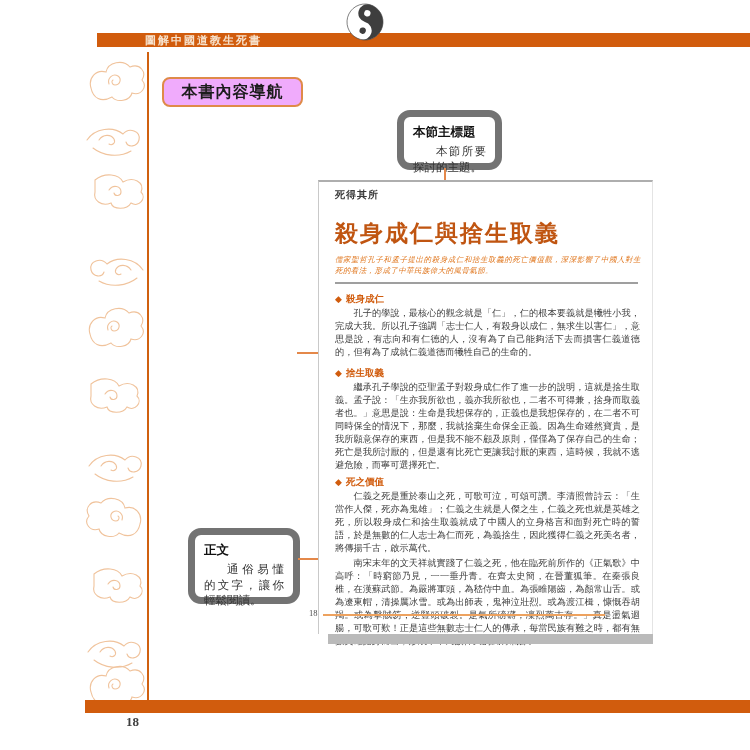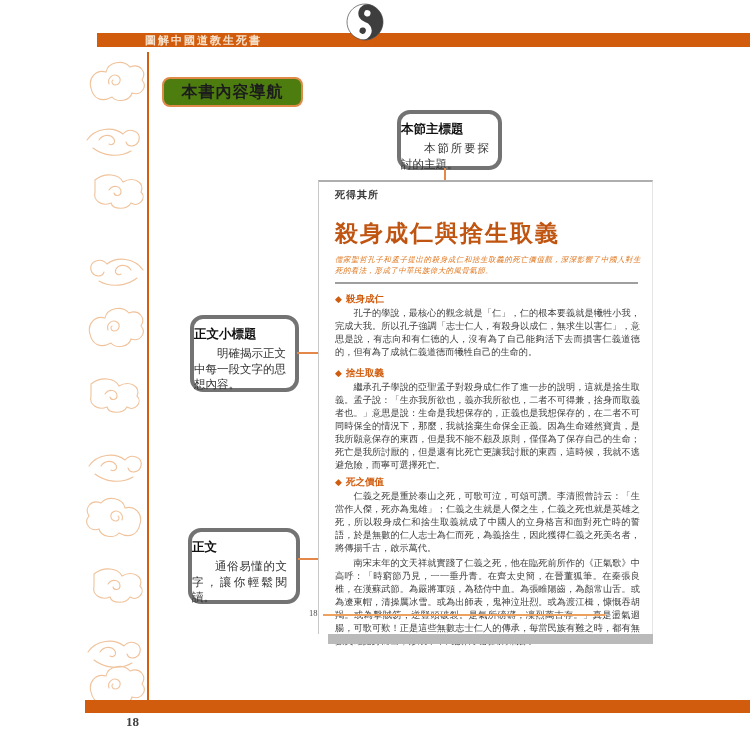--- a/index.html
+++ b/index.html
@@ -15,29 +15,29 @@
                font-size:13px;font-weight:bold;color:#3f3f3f;}
 
   
   .yinyang{position:absolute;left:345px;top:2px;width:40px;height:40px;}
 
   
   .cloud-strip{position:absolute;left:85px;top:52px;width:61px;height:648px;overflow:hidden;}
   .vline{position:absolute;left:147px;top:52px;width:2px;height:648px;background:#d0600f;}
 
   
-  .nav-box{position:absolute;left:162px;top:77px;width:141px;height:30px;background:#4d7c0f;
+  .nav-box{position:absolute;left:162px;top:77px;width:141px;height:30px;background:#f0abfc;
            border:2px solid #df8a49;border-radius:8px;box-sizing:border-box;
            display:flex;align-items:center;justify-content:center;}
   .nav-box span{font-family:"Liberation Serif","DejaVu Serif",serif;font-weight:bold;
                 font-size:16px;color:#1c1c1c;letter-spacing:1px;}
 
   
-  .callout{position:absolute;background:#ffffff;border:4px solid #737373;border-radius:13px;
-           box-sizing:border-box;padding:7px 9px 5px 0;}
+  .callout{position:absolute;background:#ffffff;border:7px solid #737373;border-radius:13px;
+           box-sizing:border-box;padding:7px 9px 5px 9px;}
   .callout .c-title{font-weight:bold;font-size:12.5px;color:#101010;margin:0 0 3px 0;}
   .callout .c-body{font-size:11.5px;color:#333333;line-height:15.5px;text-indent:2em;
                    text-align:justify;margin:0;}
   #callout-1{left:397px;top:110px;width:105px;height:60px;}
   #callout-2{left:190px;top:315px;width:109px;height:77px;}
   #callout-3{left:188px;top:528px;width:112px;height:76px;}
   .connector{position:absolute;background:#e4884a;}
   #conn-1{left:444px;top:168px;width:2px;height:41px;}
   #conn-2{left:297px;top:352px;width:41px;height:2px;}
   #conn-3{left:298px;top:558px;width:190px;height:2px;}
@@ -117,24 +117,20 @@
   <div class="nav-box">
     <span>本書內容導航</span>
   </div>
 
   <div class="callout" id="callout-1">
     <p class="c-title">本節主標題</p>
     <p class="c-body">本節所要探討的主題。</p>
   </div>
   <div class="connector" id="conn-1"></div>
 
-  <div class="callout" id="callout-2">
-    <p class="c-title">正文小標題</p>
-    <p class="c-body">明確揭示正文中每一段文字的思想內容。</p>
-  </div>
   <div class="connector" id="conn-2"></div>
 
   <div class="callout" id="callout-3">
     <p class="c-title">正文</p>
     <p class="c-body">通俗易懂的文字，讓你輕鬆閱讀。</p>
   </div>
   <div class="connector" id="conn-3"></div>
 
   <div class="sample-page">
     <div class="kicker">死得其所</div>

